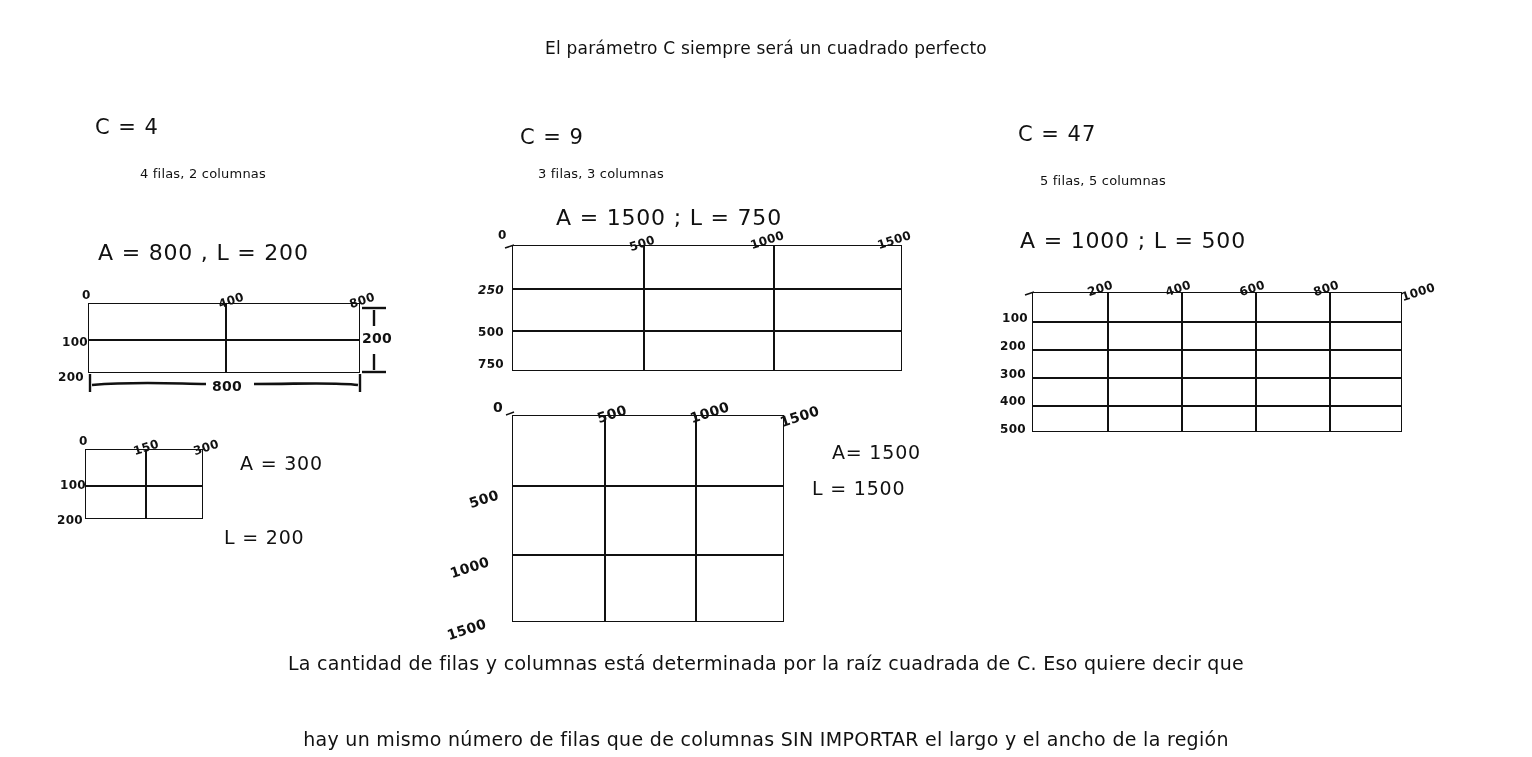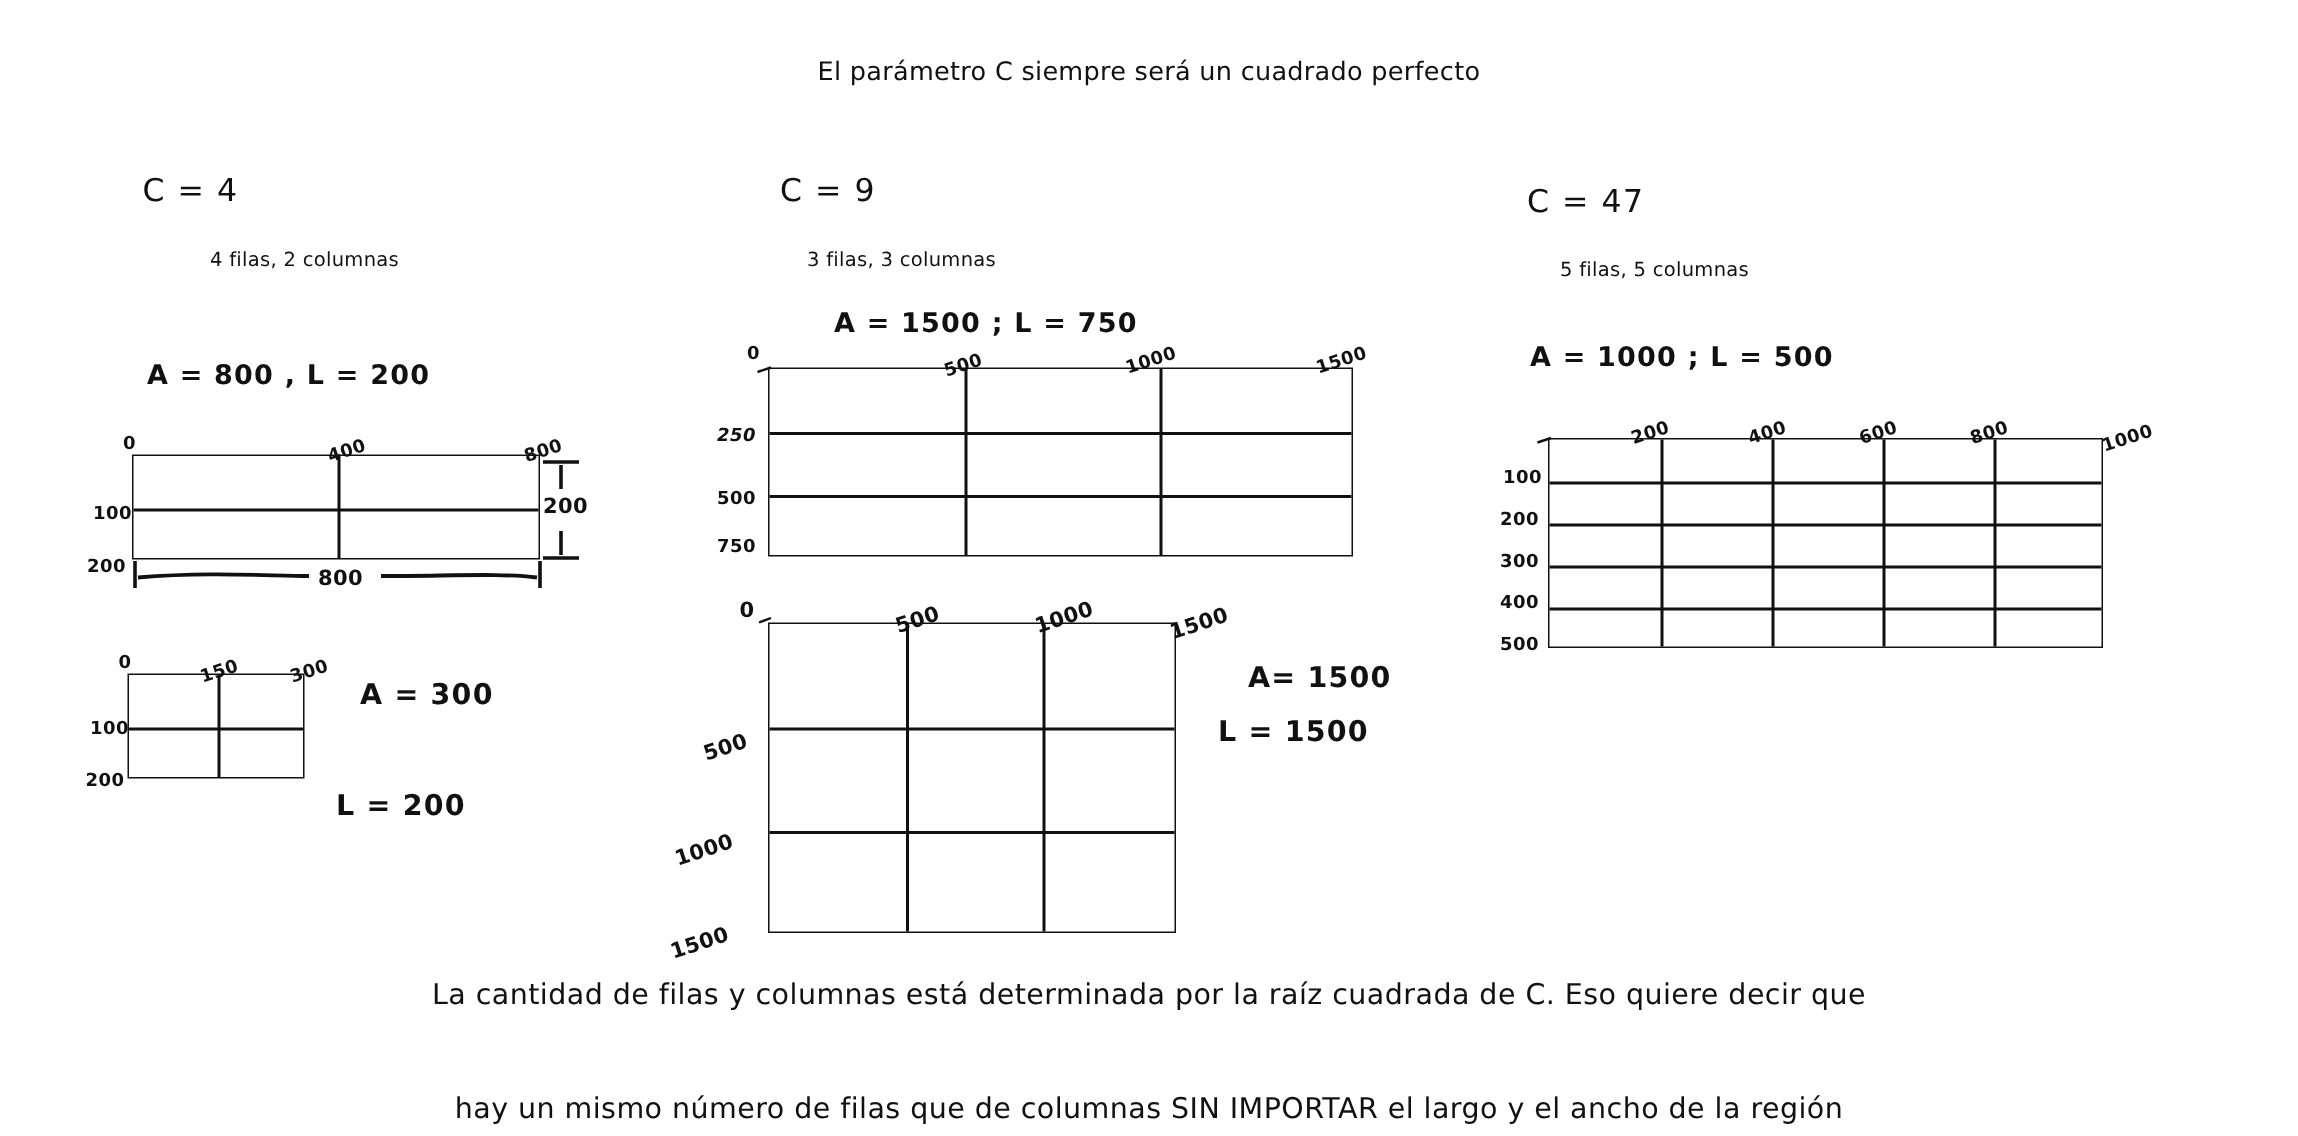--- a/index.html
+++ b/index.html
@@ -28,28 +28,28 @@
 
   .section-title {
     font-size: 21px;
     letter-spacing: 1px;
   }
   .section-sub {
     font-size: 13px;
     letter-spacing: 0.2px;
   }
   .formula {
-    font-size: 18px;
+    font-size: 22px;
     letter-spacing: 0.8px;
-    font-weight: 700;
+    font-weight: 400;
   }
   .formula-lg {
     font-size: 19px;
     letter-spacing: 0.8px;
-    font-weight: 700;
+    font-weight: 400;
     text-align: right;
   }
   .tick {
     font-size: 12px;
     font-weight: 700;
     letter-spacing: 0.3px;
     white-space: nowrap;
   }
   .tick.rot {
     transform: rotate(-18deg);
@@ -119,21 +119,21 @@
 <div class="abs tick" style="left:79px; top:434px;">0</div>
 <div class="abs tick rot" style="left:136px; top:444px;">150</div>
 <div class="abs tick rot" style="left:196px; top:444px;">300</div>
 
 <div class="abs tick" style="left:60px; top:478px;">100</div>
 <div class="abs tick" style="left:57px; top:513px;">200</div>
 
 <div class="abs formula-lg" style="left:240px; top:452px;">A = 300</div>
 <div class="abs formula-lg" style="left:224px; top:483px;margin-top:43px;">L = 200</div>
 
-<div class="abs section-title" style="left:520px; top:115px;">C = 9</div>
+<div class="abs section-title" style="left:520px; top:125px;">C = 9</div>
 <div class="abs section-sub" style="left:538px; top:166px;">3 filas, 3 columnas</div>
 
 <div class="abs formula" style="left:556px; top:205px;">A = 1500 ;  L = 750</div>
 
 <div class="grid" style="left:512px; top:245px; width:390px; height:126px;">
   <div class="vline" style="left:130px;"></div>
   <div class="vline" style="left:260px;"></div>
   <div class="hline" style="top:42px;"></div>
   <div class="hline" style="top:84px;"></div>
 </div>

